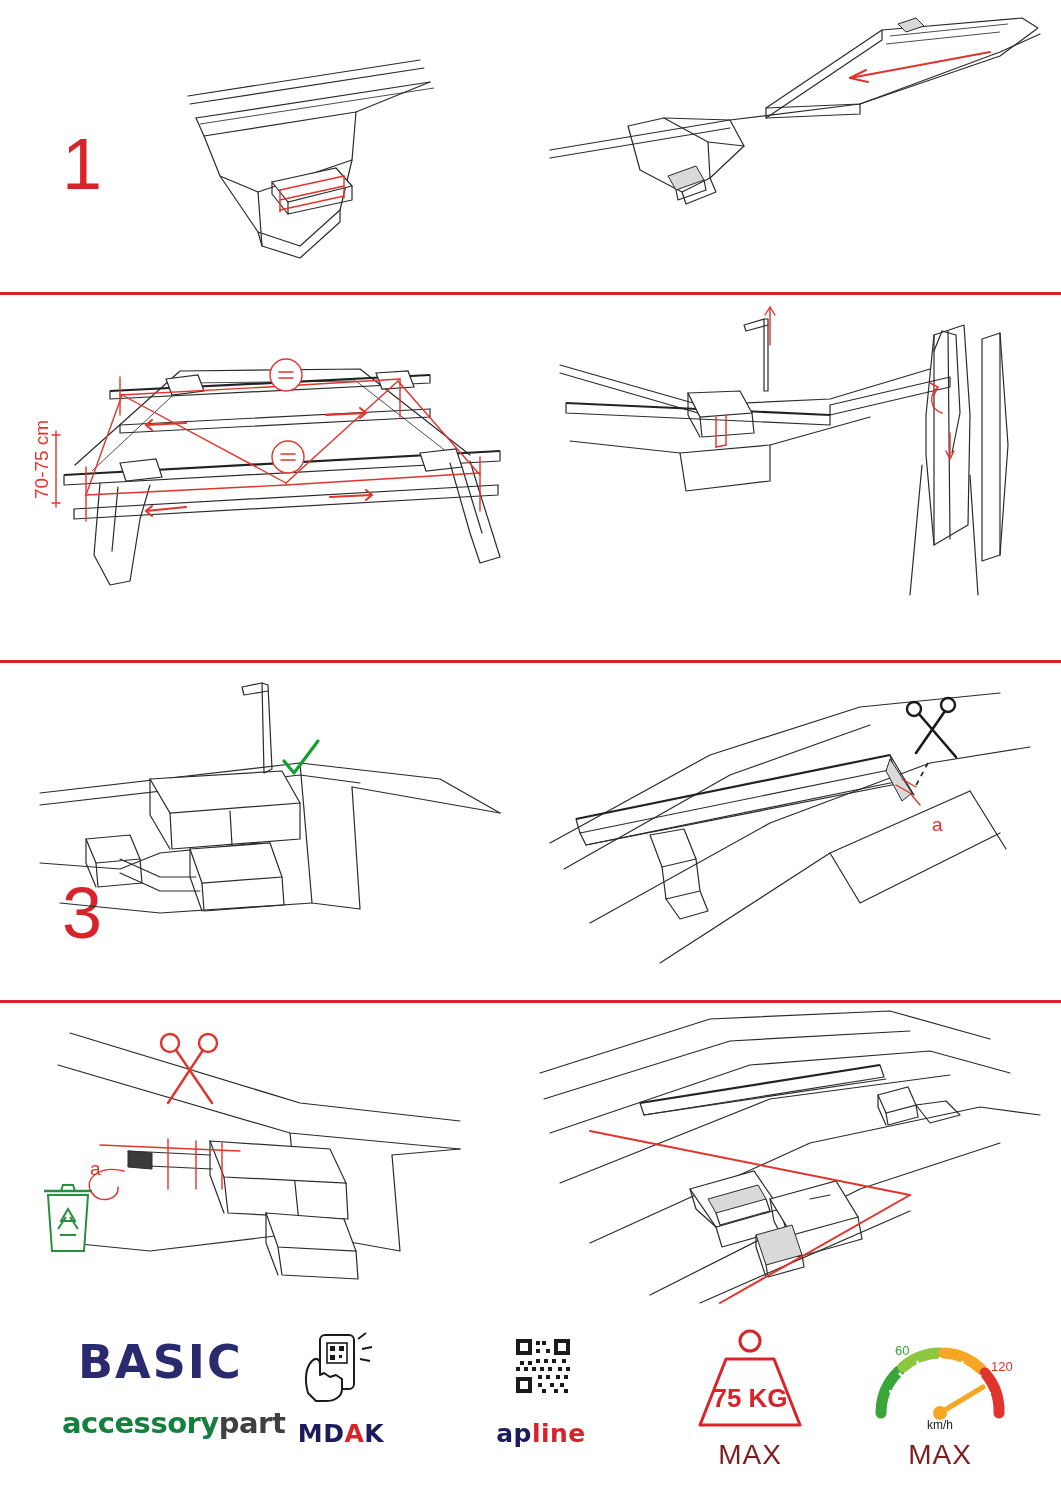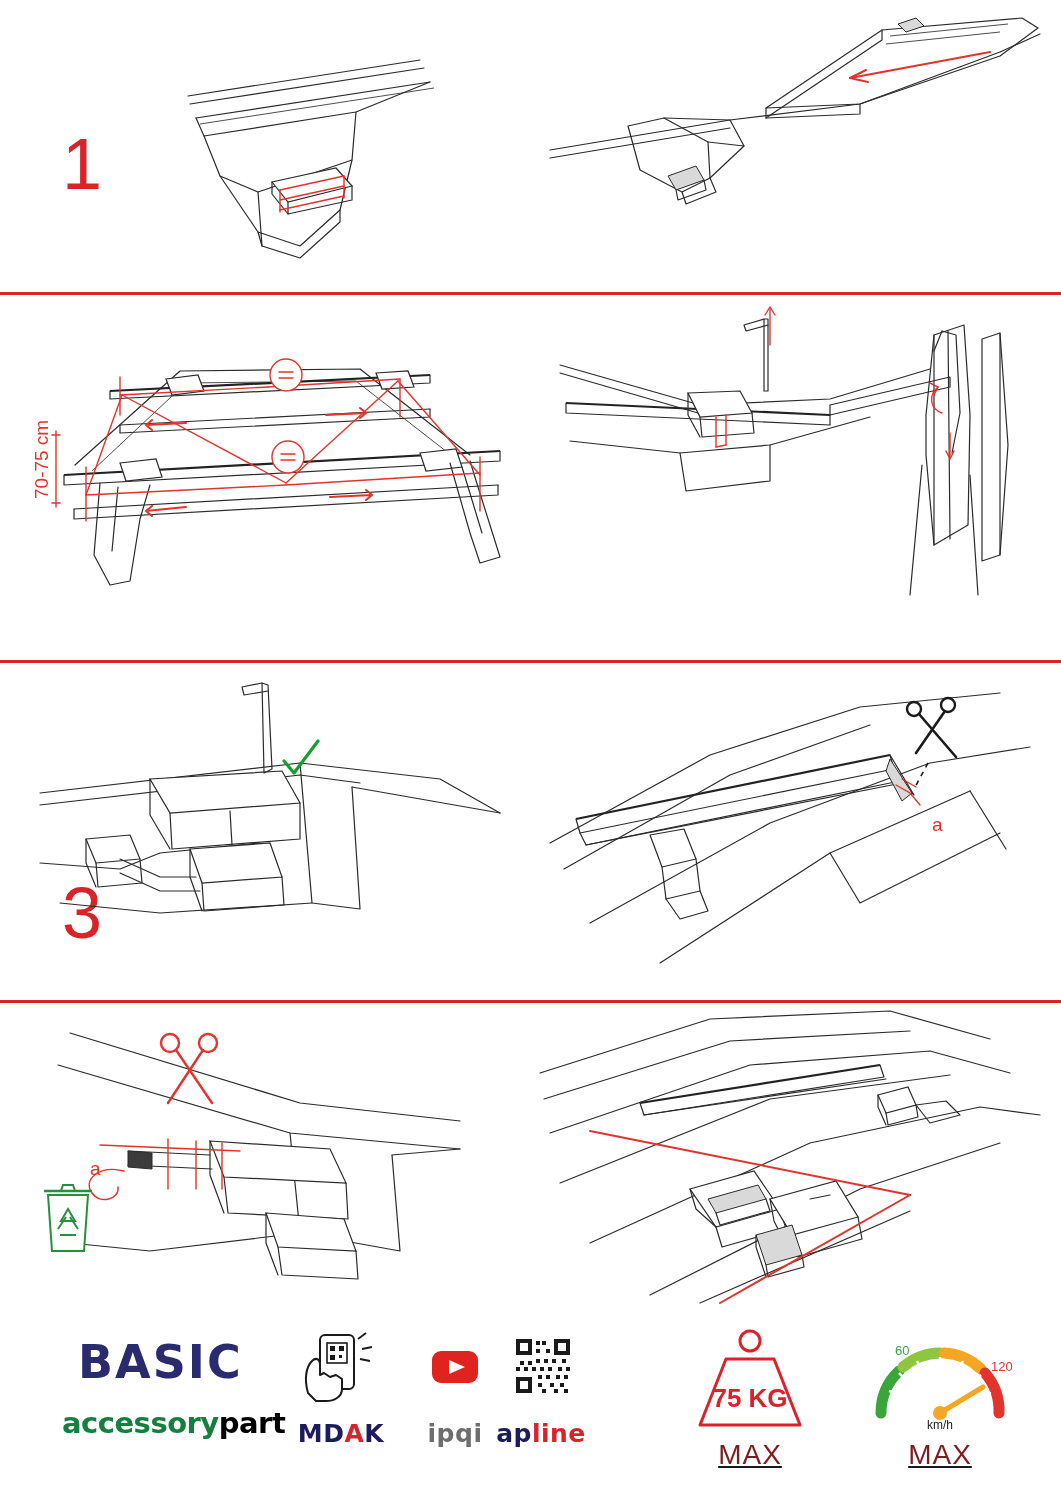--- a/index.html
+++ b/index.html
@@ -69,36 +69,36 @@
     font-family: "DejaVu Sans", sans-serif;
     font-size: 46px; font-weight: 700; letter-spacing: 2px;
     color: #2a2a6e;
   }
   .brand-accessory {
     position: absolute; left: 62px; top: 93px;
     font-family: "DejaVu Sans", sans-serif;
     font-size: 29px; font-weight: 700; letter-spacing: -0.5px;
   }
   .brand-accessory .a { color: #15803d; }
-  .brand-accessory .b { color: #000000; }
+  .brand-accessory .b { color: #404040; }
 
   .logo-block { position: absolute; text-align: center; }
   .logo-caption {
     font-family: "DejaVu Sans", sans-serif;
     font-size: 25px; font-weight: 700; letter-spacing: 0.5px;
     color: #1c1c5c; margin-top: 12px;
   }
   .logo-caption .red { color: #d8232a; }
   .logo-caption .grey { color: #6e6e6e; }
 
   .mdak { left: 286px; top: 18px; width: 110px; }
   .ipqi { left: 400px; top: 18px; width: 110px; }
   .apline { left: 476px; top: 18px; width: 130px; }
 
-  .max-block { position: absolute; text-align: center; text-decoration: underline; }
+  .max-block { position: absolute; text-align: center; }
   .max-weight { left: 660px; top: 12px; width: 180px; }
   .max-speed  { left: 845px; top: 12px; width: 190px; }
   .max-label {
     font-family: "Liberation Sans", sans-serif;
     font-size: 28px; color: #7f1d1d; margin-top: 2px; letter-spacing: 1px;
   }
 </style>
 </head>
 <body>
 
@@ -422,29 +422,20 @@
         <rect x="44" y="24" width="5" height="5" fill="#1a1a1a"></rect>
         <rect x="53" y="24" width="3" height="3" fill="#1a1a1a"></rect>
         <path d="M72 8 L80 2 M76 18 L86 16 M74 28 L84 30" stroke="#1a1a1a" stroke-width="1.8" fill="none"></path>
         <path d="M22 62 C18 48 20 36 26 30 C30 26 34 28 34 34 L34 44 L38 42 L44 46 L50 44 L56 48 L56 58 C56 66 48 70 40 70 L30 70 Z" fill="#fff" stroke="#1a1a1a" stroke-width="2" stroke-linejoin="round"></path>
       </svg>
       <div class="logo-caption">
         <span>MD</span><span class="red">A</span><span>K</span>
       </div>
     </div>
 
-    <div class="logo-block ipqi">
-      <svg width="110" height="72" viewBox="0 0 110 72">
-        <rect x="32" y="20" width="46" height="32" rx="9" fill="#e0231f"></rect>
-        <path d="M49 29 L65 36 L49 43 Z" fill="#ffffff"></path>
-      </svg>
-      <div class="logo-caption">
-        <span class="grey">ipqi</span>
-      </div>
-    </div>
 
     <div class="logo-block apline">
       <svg width="130" height="72" viewBox="0 0 130 72">
         <rect x="38" y="6" width="58" height="58" fill="#ffffff"></rect>
         <g fill="#1a1a1a">
           <rect x="40" y="8" width="16" height="16"></rect>
           <rect x="44" y="12" width="8" height="8" fill="#fff"></rect>
           <rect x="78" y="8" width="16" height="16"></rect>
           <rect x="82" y="12" width="8" height="8" fill="#fff"></rect>
           <rect x="40" y="46" width="16" height="16"></rect>

